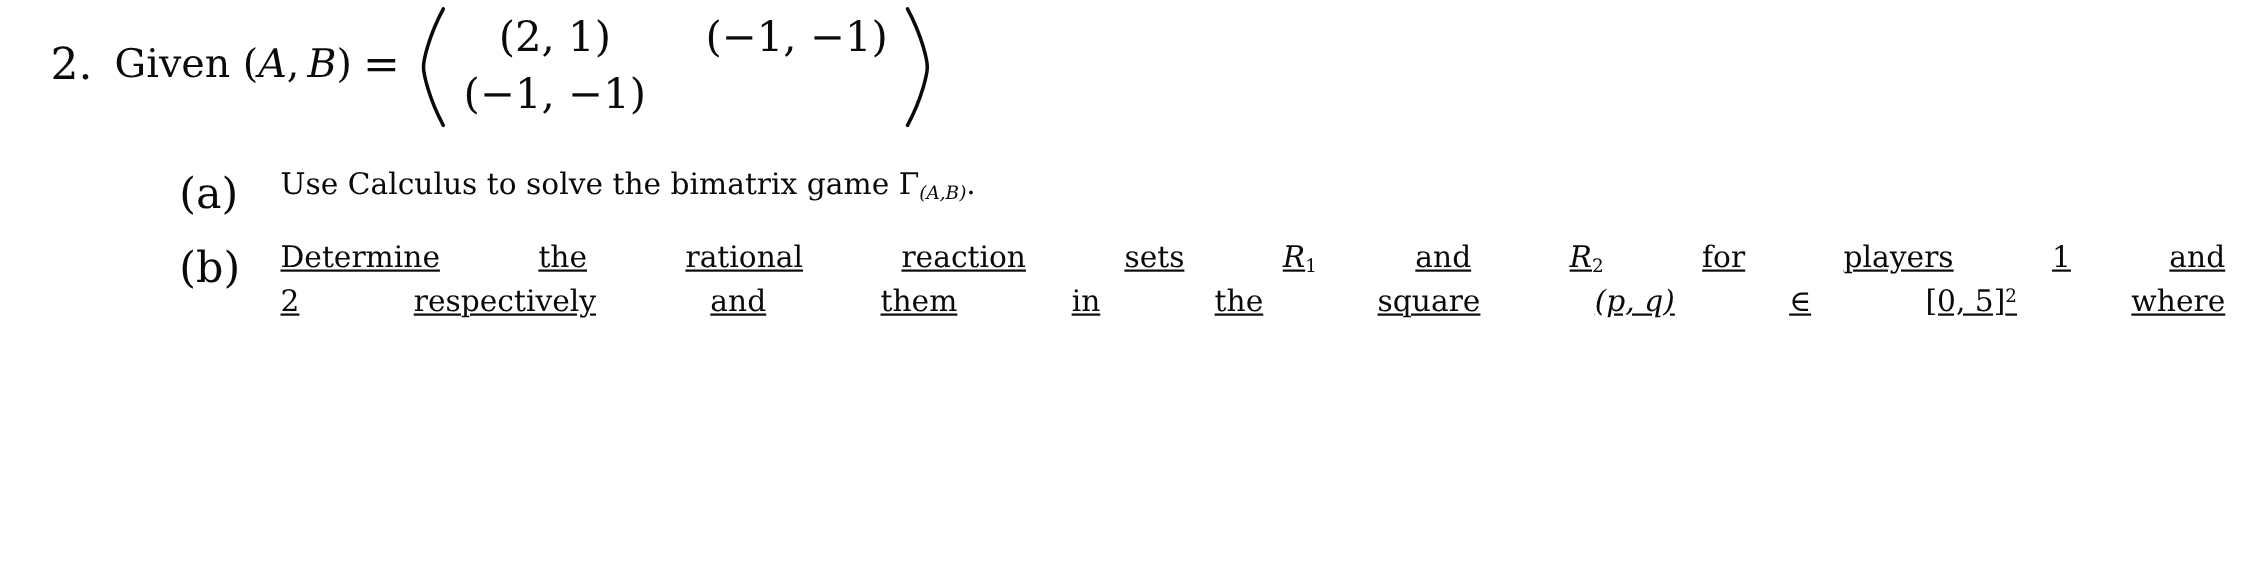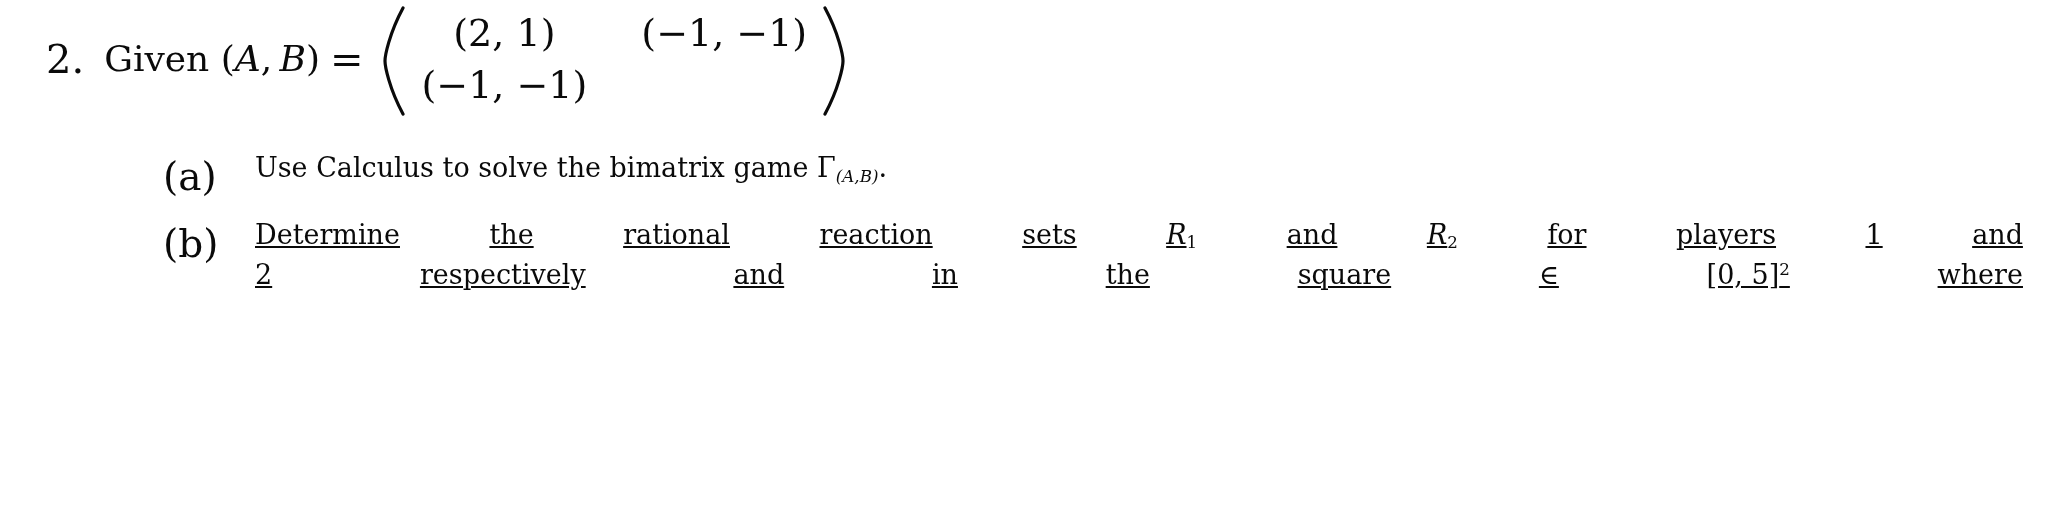--- a/index.html
+++ b/index.html
@@ -190,23 +190,25 @@
           <span>for</span>
           <span>players</span>
           <span>1</span>
           <span>and</span>
         </div>
 
         <div class="line justify">
           <span>2</span>
           <span>respectively</span>
           <span>and</span>
+          <span>them</span>
           <span>in</span>
           <span>the</span>
           <span>square</span>
+          <span class="math-it">(p, q)</span>
           <span>∈</span>
           <span><span>[0, 5]</span><sup class="msup">2</sup></span>
           <span>where</span>
         </div>
 
 
       </div>
     </div>
 
   </div>

